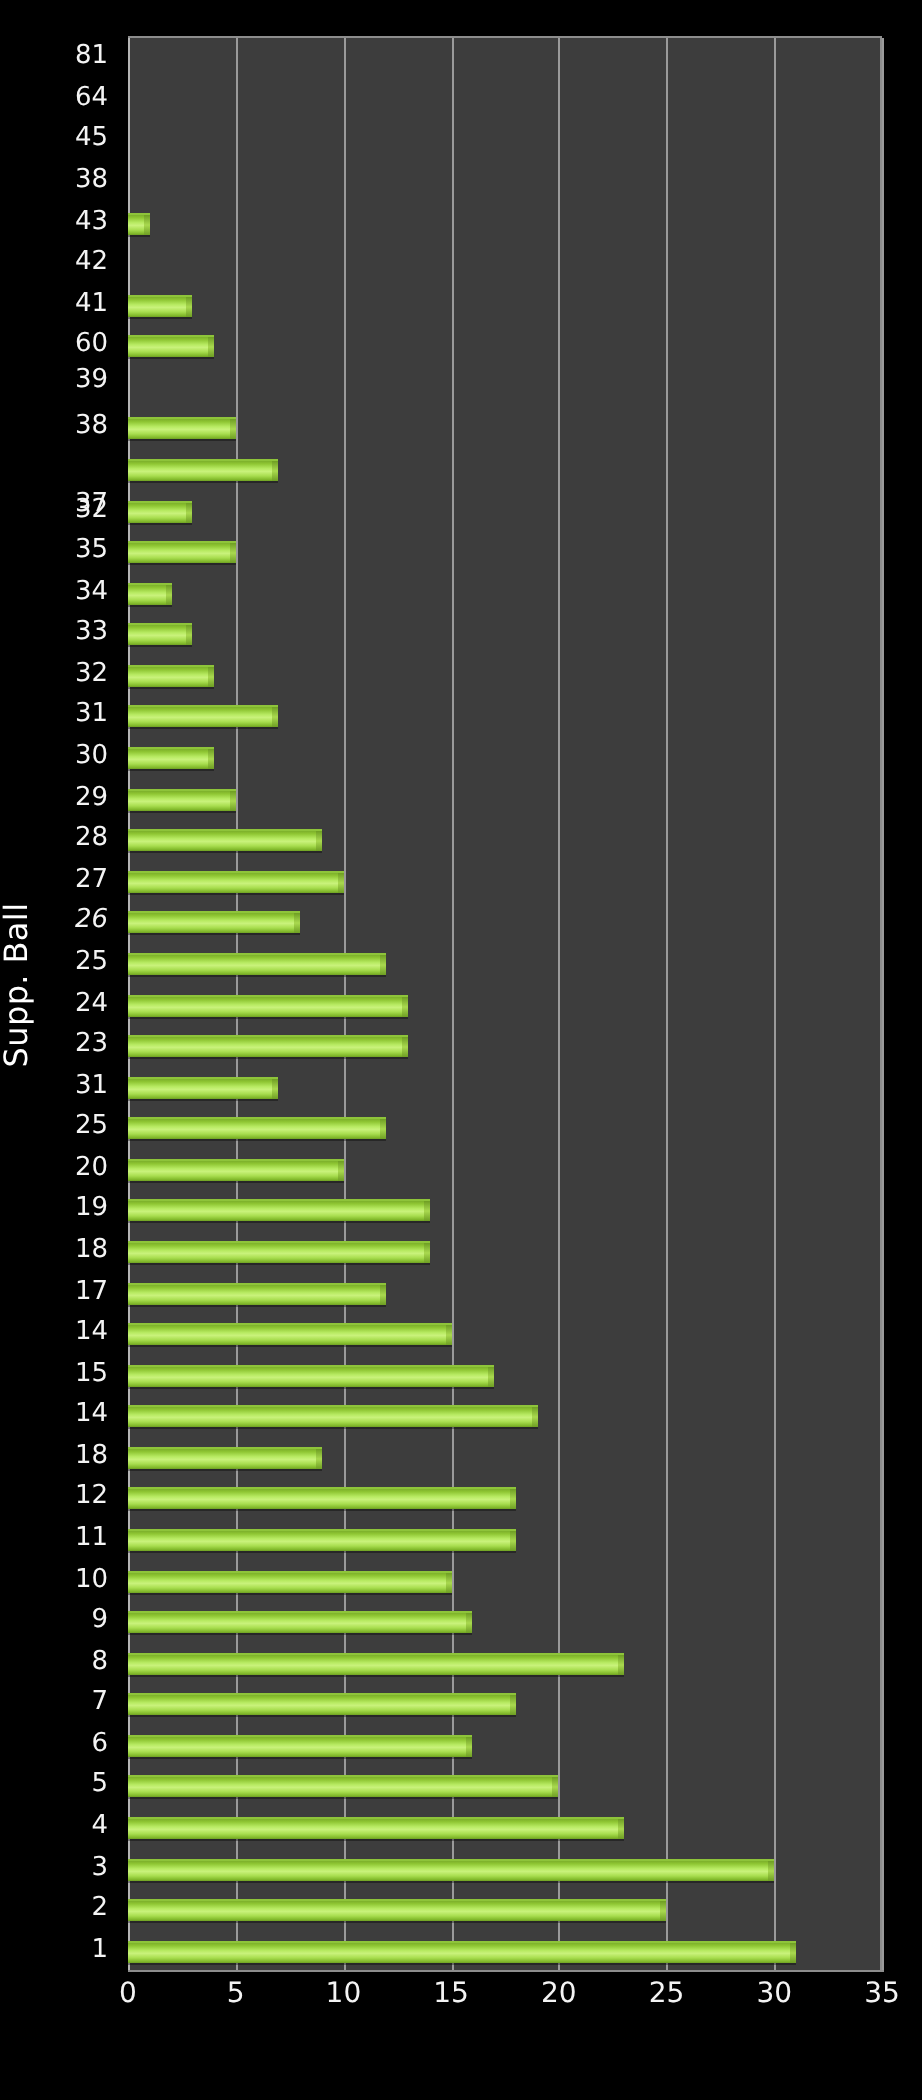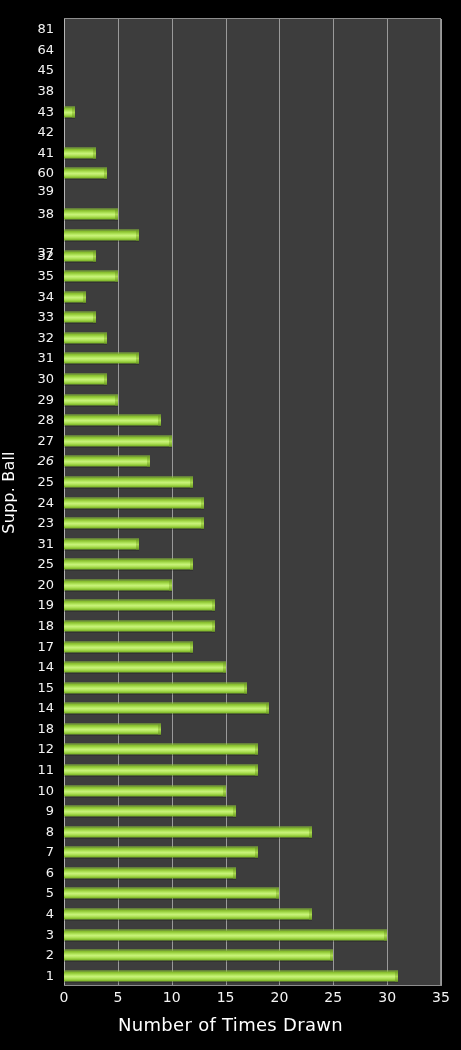--- a/index.html
+++ b/index.html
@@ -297,14 +297,13 @@
       <div class="x-tick" style="left: 64px;">0</div>
       <div class="x-tick" style="left: 117.857px;">5</div>
       <div class="x-tick" style="left: 171.714px;">10</div>
       <div class="x-tick" style="left: 225.571px;">15</div>
       <div class="x-tick" style="left: 279.429px;">20</div>
       <div class="x-tick" style="left: 333.286px;">25</div>
       <div class="x-tick" style="left: 387.143px;">30</div>
       <div class="x-tick" style="left: 441px;">35</div>
     </div>
 
-  <div class="x-axis-title">Number of Times Drawn</div>
 </div>
 
 </body></html>

